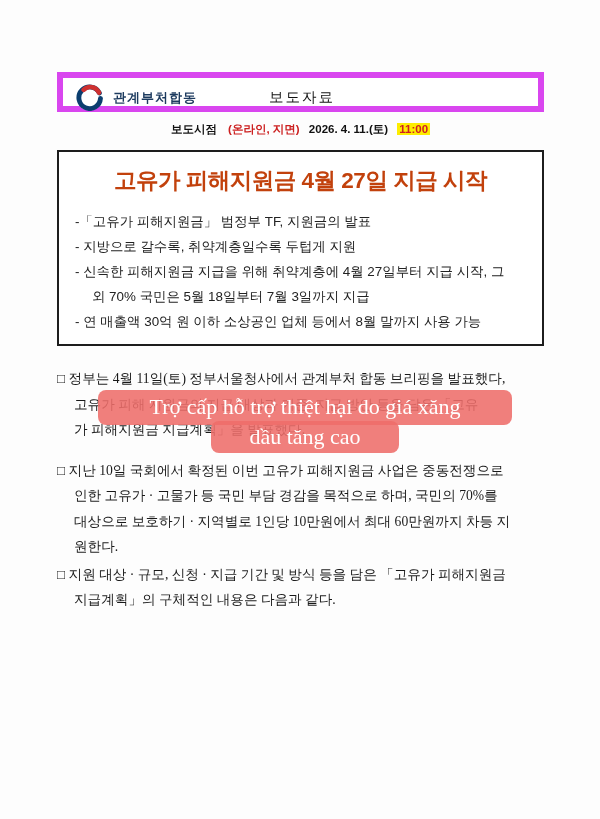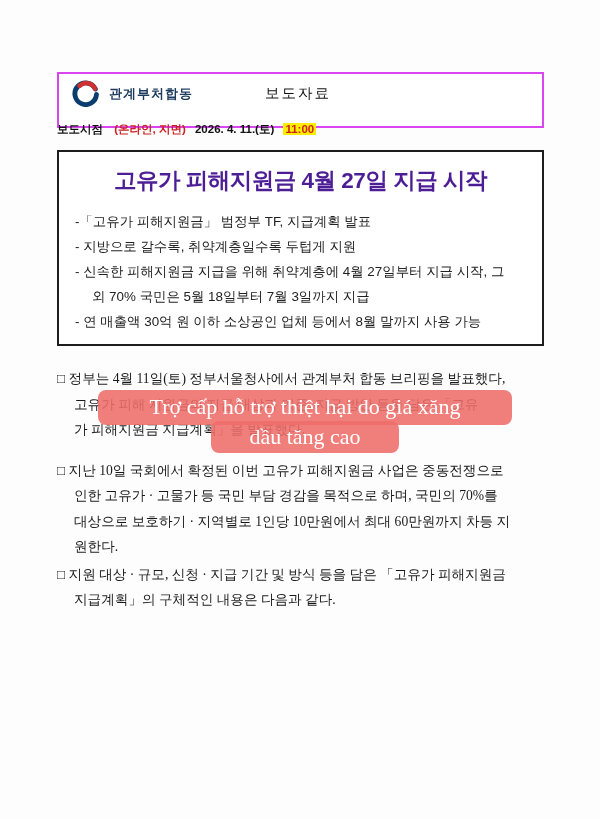--- a/index.html
+++ b/index.html
@@ -10,22 +10,22 @@
     height: 819px;
     background: #fdfdfd;
     font-family: "Liberation Sans", "DejaVu Sans", sans-serif;
     color: #1a1a1a;
     overflow: hidden;
   }
   
   .header-box {
     position: absolute;
     left: 57px; top: 72px;
-    width: 487px; height: 56px;
-    border: 2px solid #d946ef;
+    width: 487px; height: 40px;
+    border: 6px solid #d946ef;
     background: #fff;
   }
   .emblem {
     position: absolute; left: 13px; top: 6px;
     width: 27px; height: 27px;
   }
   .agency {
     position: absolute; left: 50px; top: 11px;
     font-size: 13px; font-weight: bold;
     color: #1c3a5e; letter-spacing: 1px;
@@ -35,41 +35,41 @@
     position: absolute; left: 206px; top: 10px;
     font-size: 14.5px; font-weight: normal;
     color: #111; letter-spacing: 2px;
     white-space: nowrap;
   }
   
   .release-line {
     position: absolute;
     left: 57px; top: 122px;
     width: 487px;
-    text-align: left;
+    text-align: center;
     font-size: 11.5px; font-weight: bold;
     white-space: nowrap;
   }
   .release-line .lbl { color: #111; margin-right: 8px; }
   .release-line .red { color: #cc2020; margin-right: 6px; }
   .release-line .date { color: #111; margin-right: 6px; }
   .release-line .time { color: #d02020; background: #fded00; padding: 0 2px; }
   
   .title-box {
     position: absolute;
     left: 57px; top: 150px;
     width: 487px; height: 196px;
     border: 2.5px solid #1d1d1d;
     background: #fff;
   }
   .title-box .title {
     margin-top: 13px;
     text-align: center;
     font-size: 22.5px; font-weight: bold;
-    color: #4c1d95; letter-spacing: -0.5px;
+    color: #c2410c; letter-spacing: -0.5px;
     white-space: nowrap;
   }
   .bullets {
     margin: 13px 10px 0 16px;
     font-size: 13.4px;
     line-height: 25px;
     color: #222;
     font-weight: 500;
   }
   .bullets .b { white-space: nowrap; }
@@ -133,21 +133,21 @@
   <div class="release-line">
     <span class="lbl">보도시점</span>
     <span class="red">(온라인, 지면)</span>
     <span class="date">2026. 4. 11.(토)</span>
     <span class="time">11:00</span>
   </div>
 
   <div class="title-box">
     <div class="title">고유가 피해지원금 4월 27일 지급 시작</div>
     <div class="bullets">
-      <div class="b">-「고유가 피해지원금」 범정부 TF, 지급계획 발표</div>
+      <div class="b">-「고유가 피해지원금」 범정부 TF, 지원금의 발표</div>
       <div class="b">- 지방으로 갈수록, 취약계층일수록 두텁게 지원</div>
       <div class="b">- 신속한 피해지원금 지급을 위해 취약계층에 4월 27일부터 지급 시작, 그</div>
       <div class="b cont">외 70% 국민은 5월 18일부터 7월 3일까지 지급</div>
       <div class="b">- 연 매출액 30억 원 이하 소상공인 업체 등에서 8월 말까지 사용 가능</div>
     </div>
   </div>
 
   <div class="body-sec">
 
     <div class="para p1">

